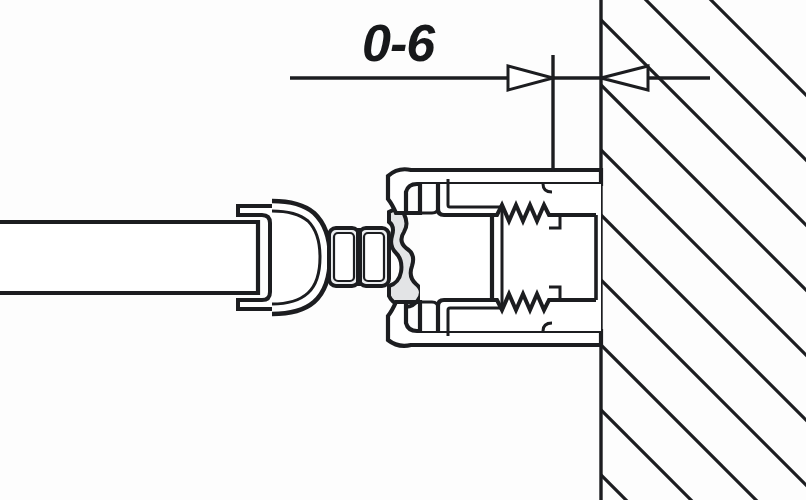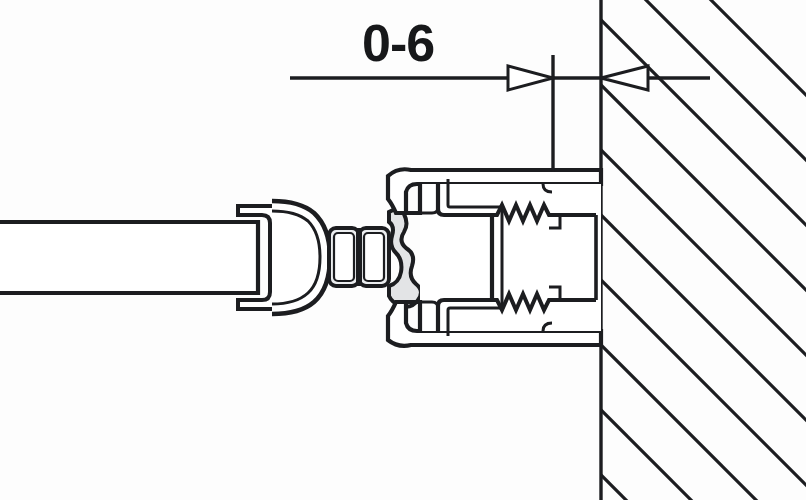--- a/index.html
+++ b/index.html
@@ -9,20 +9,21 @@
   }
   body {
     font-family: "Liberation Sans", sans-serif;
   }
   #drawing-root {
     position: relative;
     width: 806px;
     height: 500px;
     background: #fdfdfd;
     overflow: hidden;
+    font-style: italic;
   }
   #drawing-root svg {
     display: block;
     position: absolute;
     top: 0;
     left: 0;
   }
   .dim-label {
     font-family: "Liberation Sans", sans-serif;
     font-weight: bold;

